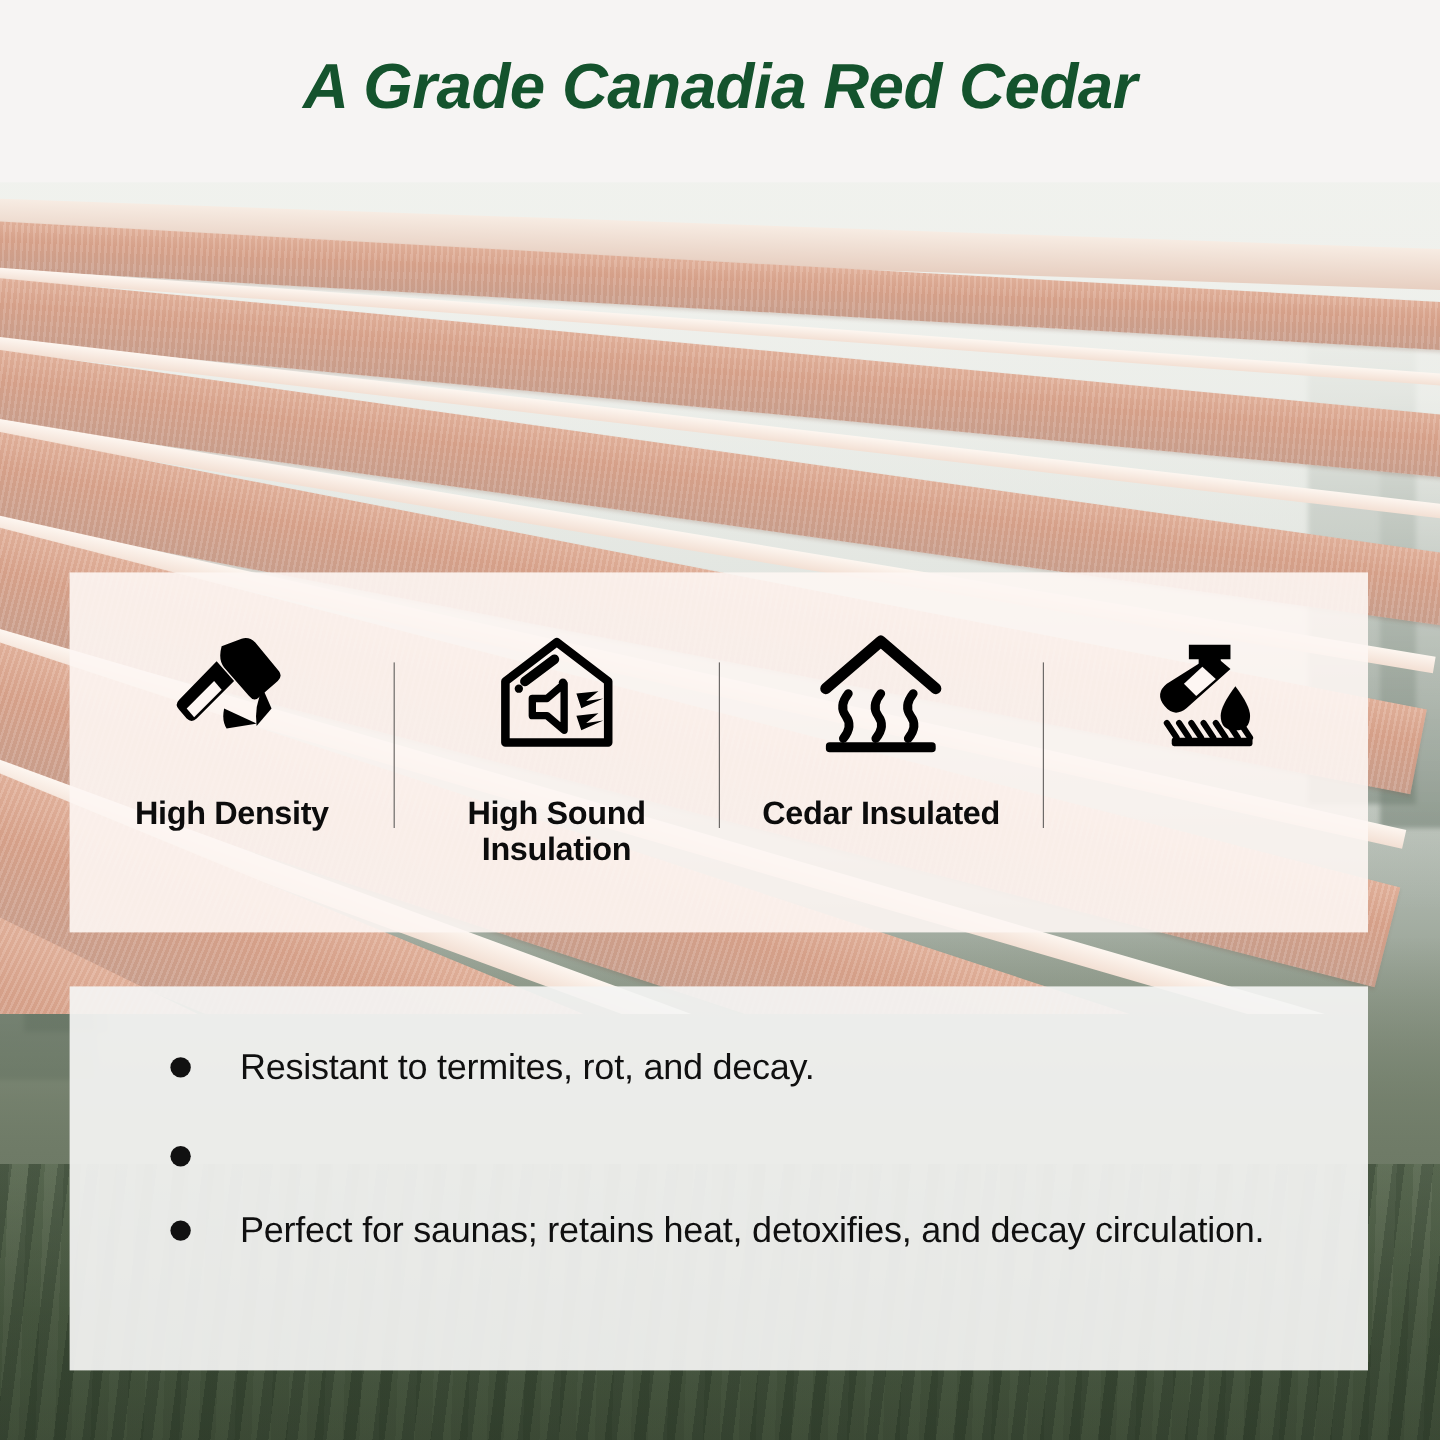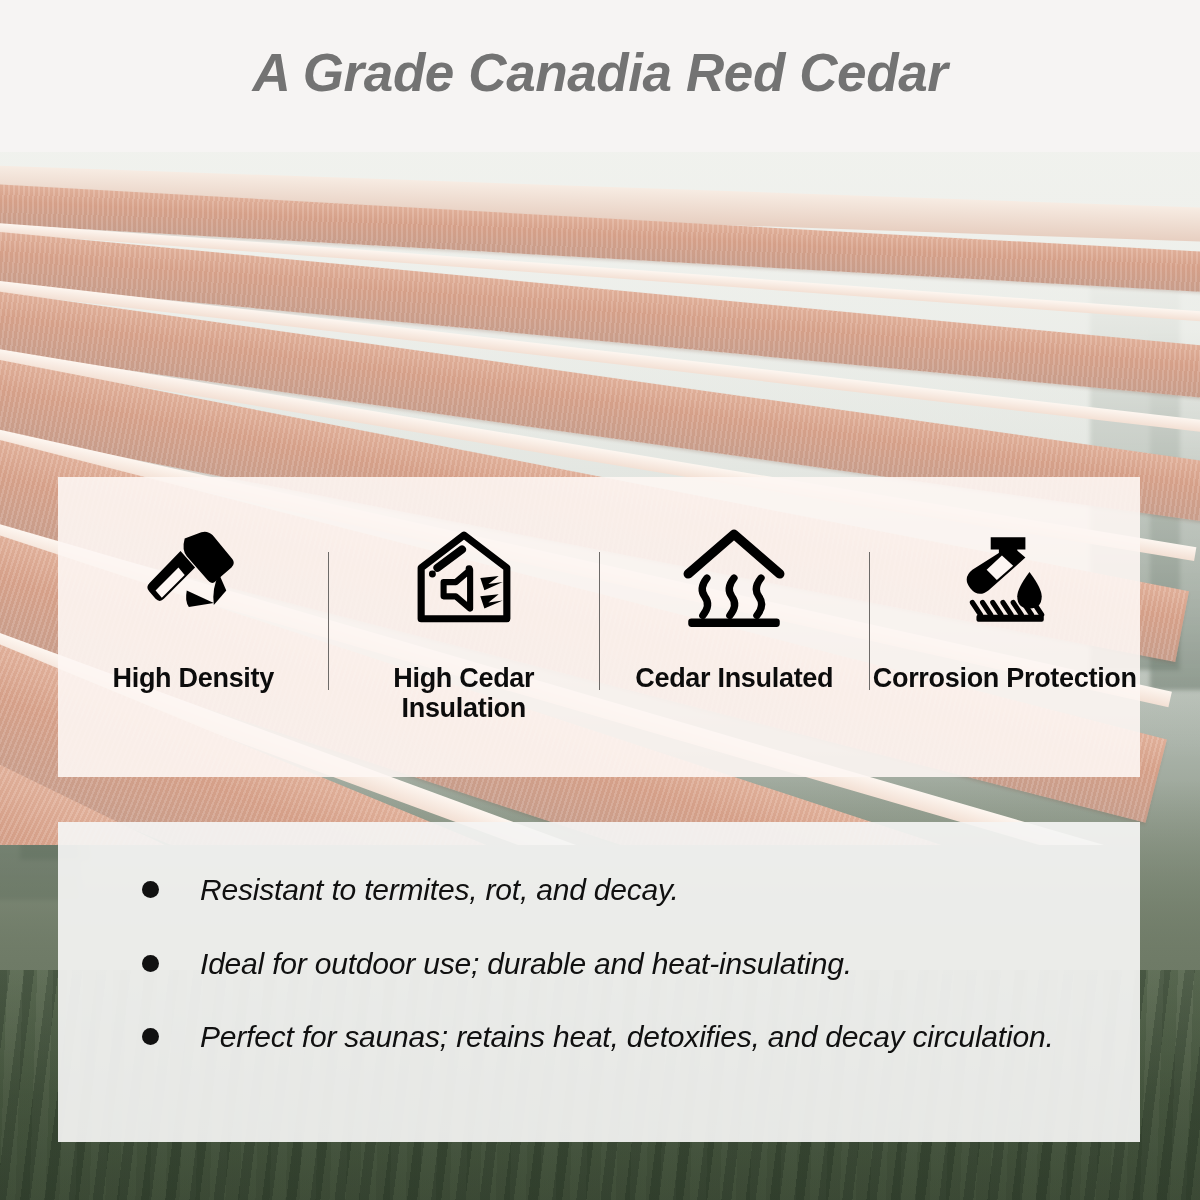--- a/index.html
+++ b/index.html
@@ -21,21 +21,21 @@
   .header{
     position:absolute;left:0;top:0;width:1200px;height:152px;
     background:#f6f4f3;
     z-index:6;
     display:flex;align-items:center;justify-content:center;
   }
   .header-title{
     font-size:53px;
     font-weight:bold;
     font-style:italic;
-    color:#737373;
+    color:#14532d;
     letter-spacing:-0.4px;
     text-align:center;
     white-space:nowrap;
     transform:translateY(-4px);
   }
 
   
   .photo{
     position:absolute;left:0;top:0;width:1200px;height:1200px;
     z-index:1;overflow:hidden;
@@ -136,21 +136,20 @@
     background:#6d6a68;
     z-index:5;
   }
 
   
   .bullets-card{
     position:absolute;left:58px;top:822px;width:1082px;height:320px;
     background:rgba(244,244,243,0.93);
     z-index:4;
     padding:0;
-    font-style:italic;
   }
   .bullet-list{
     position:absolute;left:84px;top:48px;right:60px;
   }
   .bullet-item{
     display:flex;align-items:flex-start;
     margin-bottom:34px;
   }
   .bullet-dot{
     width:17px;height:17px;border-radius:50%;
@@ -230,21 +229,21 @@
           <svg viewBox="0 0 100 100" width="102" height="102" aria-hidden="true">
             <path d="M8 40 L50 8 L92 40 L92 90 L8 90 Z" fill="none" stroke="#000" stroke-width="7" stroke-linejoin="round"></path>
             <line x1="24" y1="40" x2="48" y2="22" stroke="#000" stroke-width="8" stroke-linecap="round"></line>
             <circle cx="19" cy="46" r="3.4" fill="#000"></circle>
             <circle cx="55" cy="41" r="3.4" fill="#000"></circle>
             <path d="M30 54 L42 54 L56 42 L56 80 L42 68 L30 68 Z" fill="none" stroke="#000" stroke-width="6" stroke-linejoin="round"></path>
             <path d="M66 50 L84 48 L74 56 L88 54 L70 62 Z" fill="#000"></path>
             <path d="M66 68 L84 66 L74 74 L88 72 L70 80 Z" fill="#000"></path>
           </svg>
         </div>
-        <div class="feature-label">High Cedar Insulation</div>
+        <div class="feature-label">High Sound Insulation</div>
       </div>
 
       <div class="feature">
         <div class="feature-icon">
           <svg viewBox="0 0 100 100" width="104" height="104" aria-hidden="true">
             <path d="M6 46 L50 8 L94 46" fill="none" stroke="#000" stroke-width="9" stroke-linecap="round" stroke-linejoin="round"></path>
             <path d="M24 50 Q16 60 22 68 Q28 76 20 86" fill="none" stroke="#000" stroke-width="7" stroke-linecap="round"></path>
             <path d="M50 50 Q42 60 48 68 Q54 76 46 86" fill="none" stroke="#000" stroke-width="7" stroke-linecap="round"></path>
             <path d="M76 50 Q68 60 74 68 Q80 76 72 86" fill="none" stroke="#000" stroke-width="7" stroke-linecap="round"></path>
             <rect x="6" y="89" width="88" height="8" rx="3" fill="#000"></rect>
@@ -267,38 +266,36 @@
                 <line x1="36" y1="86" x2="28" y2="74"></line>
                 <line x1="46" y1="86" x2="38" y2="74"></line>
                 <line x1="56" y1="86" x2="48" y2="74"></line>
                 <line x1="66" y1="86" x2="58" y2="74"></line>
                 <line x1="76" y1="86" x2="68" y2="74"></line>
                 <line x1="86" y1="86" x2="78" y2="74"></line>
               </g>
             </g>
           </svg>
         </div>
-        <div class="feature-label">Corrosion Protection</div>
       </div>
     </div>
 
     <div class="vdivider" style="left:270px;"></div>
     <div class="vdivider" style="left:541px;"></div>
     <div class="vdivider" style="left:811px;"></div>
   </div>
 
   <div class="bullets-card">
     <div class="bullet-list">
       <div class="bullet-item">
         <div class="bullet-dot"></div>
         <div class="bullet-text">Resistant to termites, rot, and decay.</div>
       </div>
       <div class="bullet-item">
         <div class="bullet-dot"></div>
-        <div class="bullet-text">Ideal for outdoor use; durable and heat-insulating.</div>
       </div>
       <div class="bullet-item">
         <div class="bullet-dot"></div>
         <div class="bullet-text">Perfect for saunas; retains heat, detoxifies, and decay circulation.</div>
       </div>
     </div>
   </div>
 
 </div>
 

